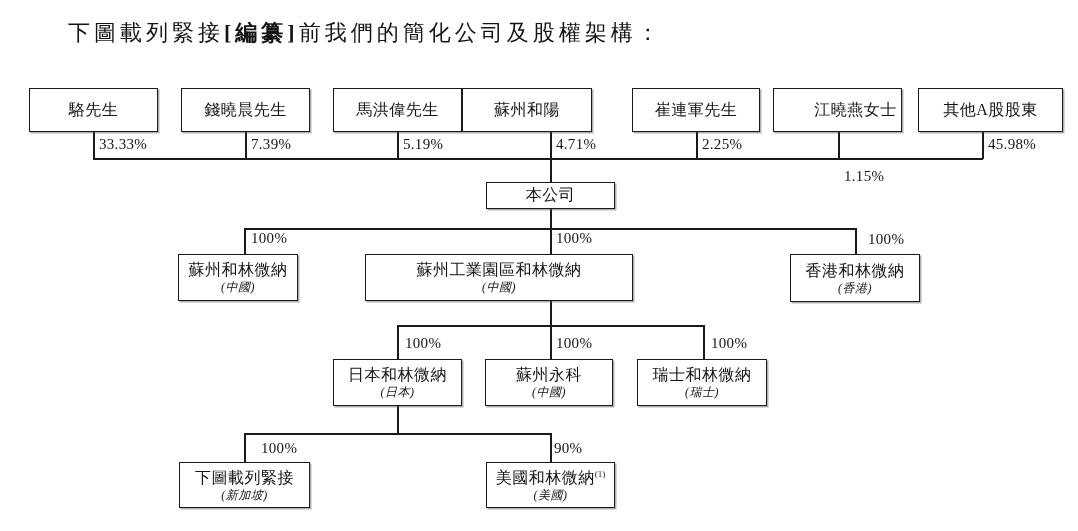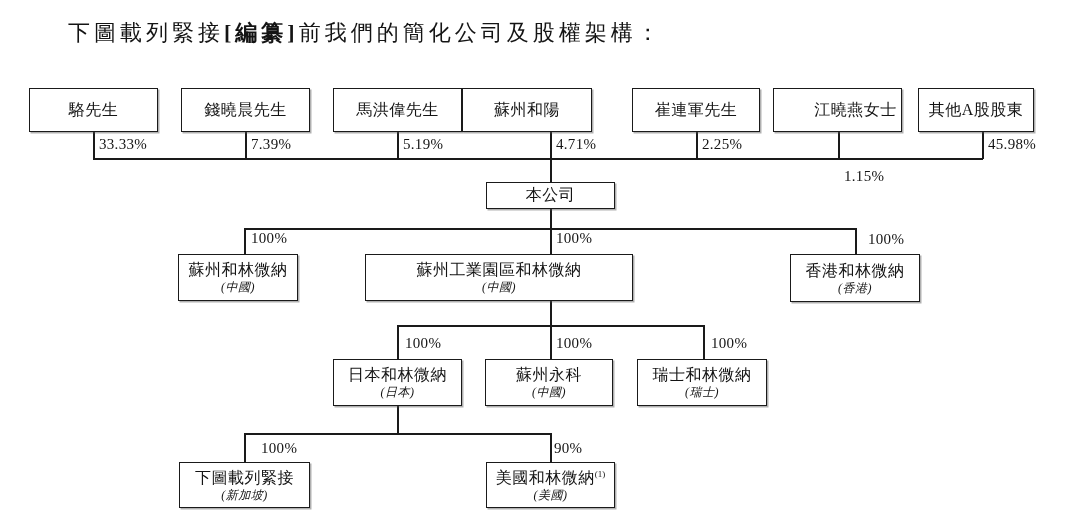--- a/index.html
+++ b/index.html
@@ -75,21 +75,21 @@
       </div>
       <div class="pct" style="left: 556px; top: 136px;">4.71%</div>
       <div class="node" style="left: 632px; top: 88px; width: 128px; height: 44px;">
         <div class="nm"><span>崔連軍先生</span></div>
       </div>
       <div class="pct" style="left: 702px; top: 136px;">2.25%</div>
       <div class="node" style="left: 773px; top: 88px; width: 129px; height: 44px; padding-left: 36px;">
         <div class="nm"><span>江曉燕女士</span></div>
       </div>
       <div class="pct" style="left: 844px; top: 136px; margin-top: 32px;">1.15%</div>
-      <div class="node" style="left: 918px; top: 88px; width: 116px; height: 44px;">
+      <div class="node" style="left: 918px; top: 88px; width: 145px; height: 44px;">
         <div class="nm"><span>其他A股股東</span></div>
       </div>
       <div class="pct" style="left: 988px; top: 136px;">45.98%</div>
       <div class="node" style="left: 486px; top: 182px; width: 129px; height: 27px;">
         <div class="nm"><span>本公司</span></div>
       </div>
       <div class="node" style="left: 178px; top: 254px; width: 120px; height: 47px;">
         <div class="nm"><span>蘇州和林微納</span></div>
         <div class="loc">(中國)</div>
       </div>

